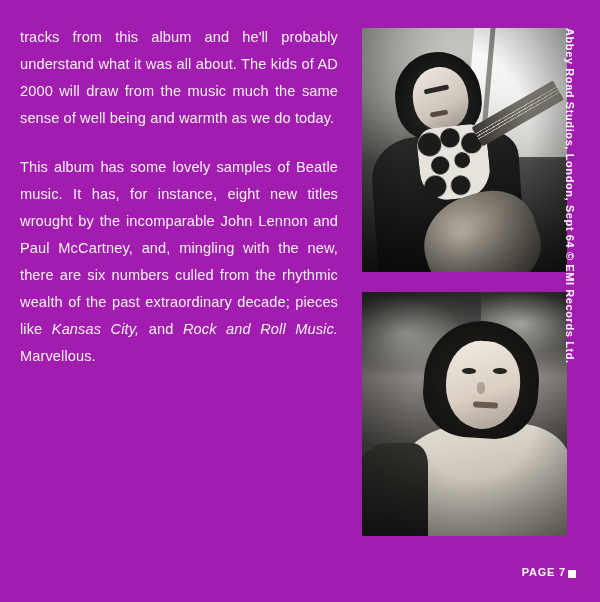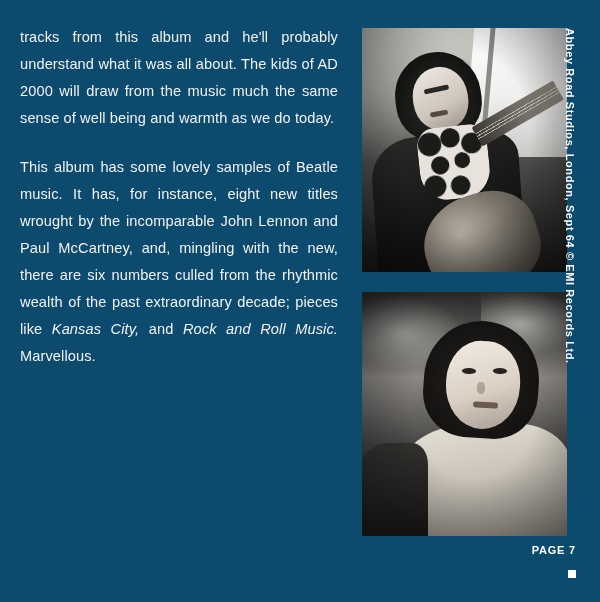--- a/index.html
+++ b/index.html
@@ -10,21 +10,21 @@
   body {
     width: 600px;
     height: 602px;
     overflow: hidden;
     font-family: "Liberation Sans", sans-serif;
   }
   #page {
     position: relative;
     width: 600px;
     height: 602px;
-    background: #0c4a6e;
+    background: #a21caf;
     color: #ffffff;
     box-sizing: border-box;
   }
 
   
   #text-column {
     position: absolute;
     left: 20px;
     top: 24px;
     width: 318px;
@@ -272,22 +272,21 @@
     font-family: "Liberation Sans", sans-serif;
   }
 
   
   #page-footer {
     position: absolute;
     right: 24px;
     bottom: 24px;
     display: flex;
     align-items: flex-end;
-    gap: 14px;
-    flex-direction: column;
+    gap: 2px;
   }
   #page-footer .label {
     font-size: 11px;
     font-weight: bold;
     letter-spacing: 0.8px;
     color: #ffffff;
   }
   #page-footer .marker {
     width: 8px;
     height: 8px;

